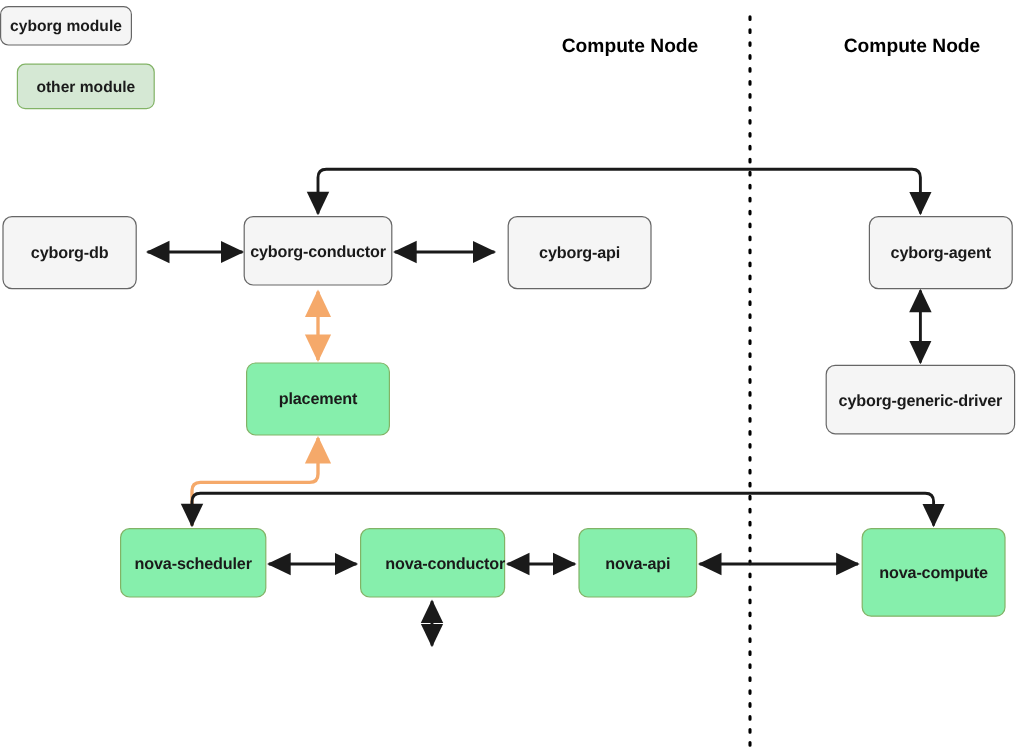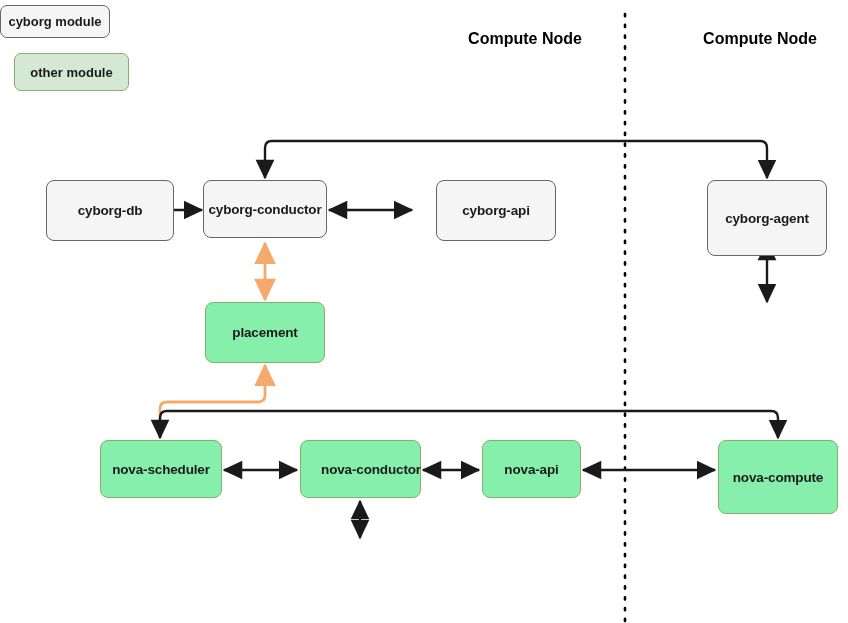--- a/index.html
+++ b/index.html
@@ -119,35 +119,38 @@
     <span>other module</span>
   </div>
 
   <div class="zone-label" style="left:420px; top:30px; width:210px;">
     <span>Compute Node</span>
   </div>
   <div class="zone-label" style="left:672px; top:30px; width:176px;">
     <span>Compute Node</span>
   </div>
 
-  <div class="node gray" style="left:2px; top:180px; width:128px; height:61px;margin-left:44px;">
+  <div class="node gray" style="left:2px; top:180px; width:112px; height:61px;">
     <span>cyborg-db</span>
   </div>
   <div class="node gray" style="left:203px; top:180px; width:124px; height:58px;">
     <span>cyborg-conductor</span>
   </div>
-  <div class="node gray" style="left:436px; top:180px; width:120px; height:61px;">
+  <div class="node gray" style="left:423px; top:180px; width:120px; height:61px;">
     <span>cyborg-api</span>
   </div>
-  <div class="node gray" style="left:707px; top:180px; width:120px; height:76px;">
+  <div class="node gray" style="left:724px; top:180px; width:120px; height:61px;">
     <span>cyborg-agent</span>
   </div>
 
   <div class="node green" style="left:205px; top:302px; width:120px; height:61px;">
     <span>placement</span>
+  </div>
+  <div class="node gray" style="left:688px; top:304px; width:158px; height:58px;">
+    <span>cyborg-generic-driver</span>
   </div>
 
   <div class="node green" style="left:100px; top:440px; width:122px; height:58px;">
     <span>nova-scheduler</span>
   </div>
   <div class="node green" style="left:300px; top:440px; width:121px; height:58px;padding-left:21px;">
     <span>nova-conductor</span>
   </div>
   <div class="node green" style="left:482px; top:440px; width:99px; height:58px;">
     <span>nova-api</span>

